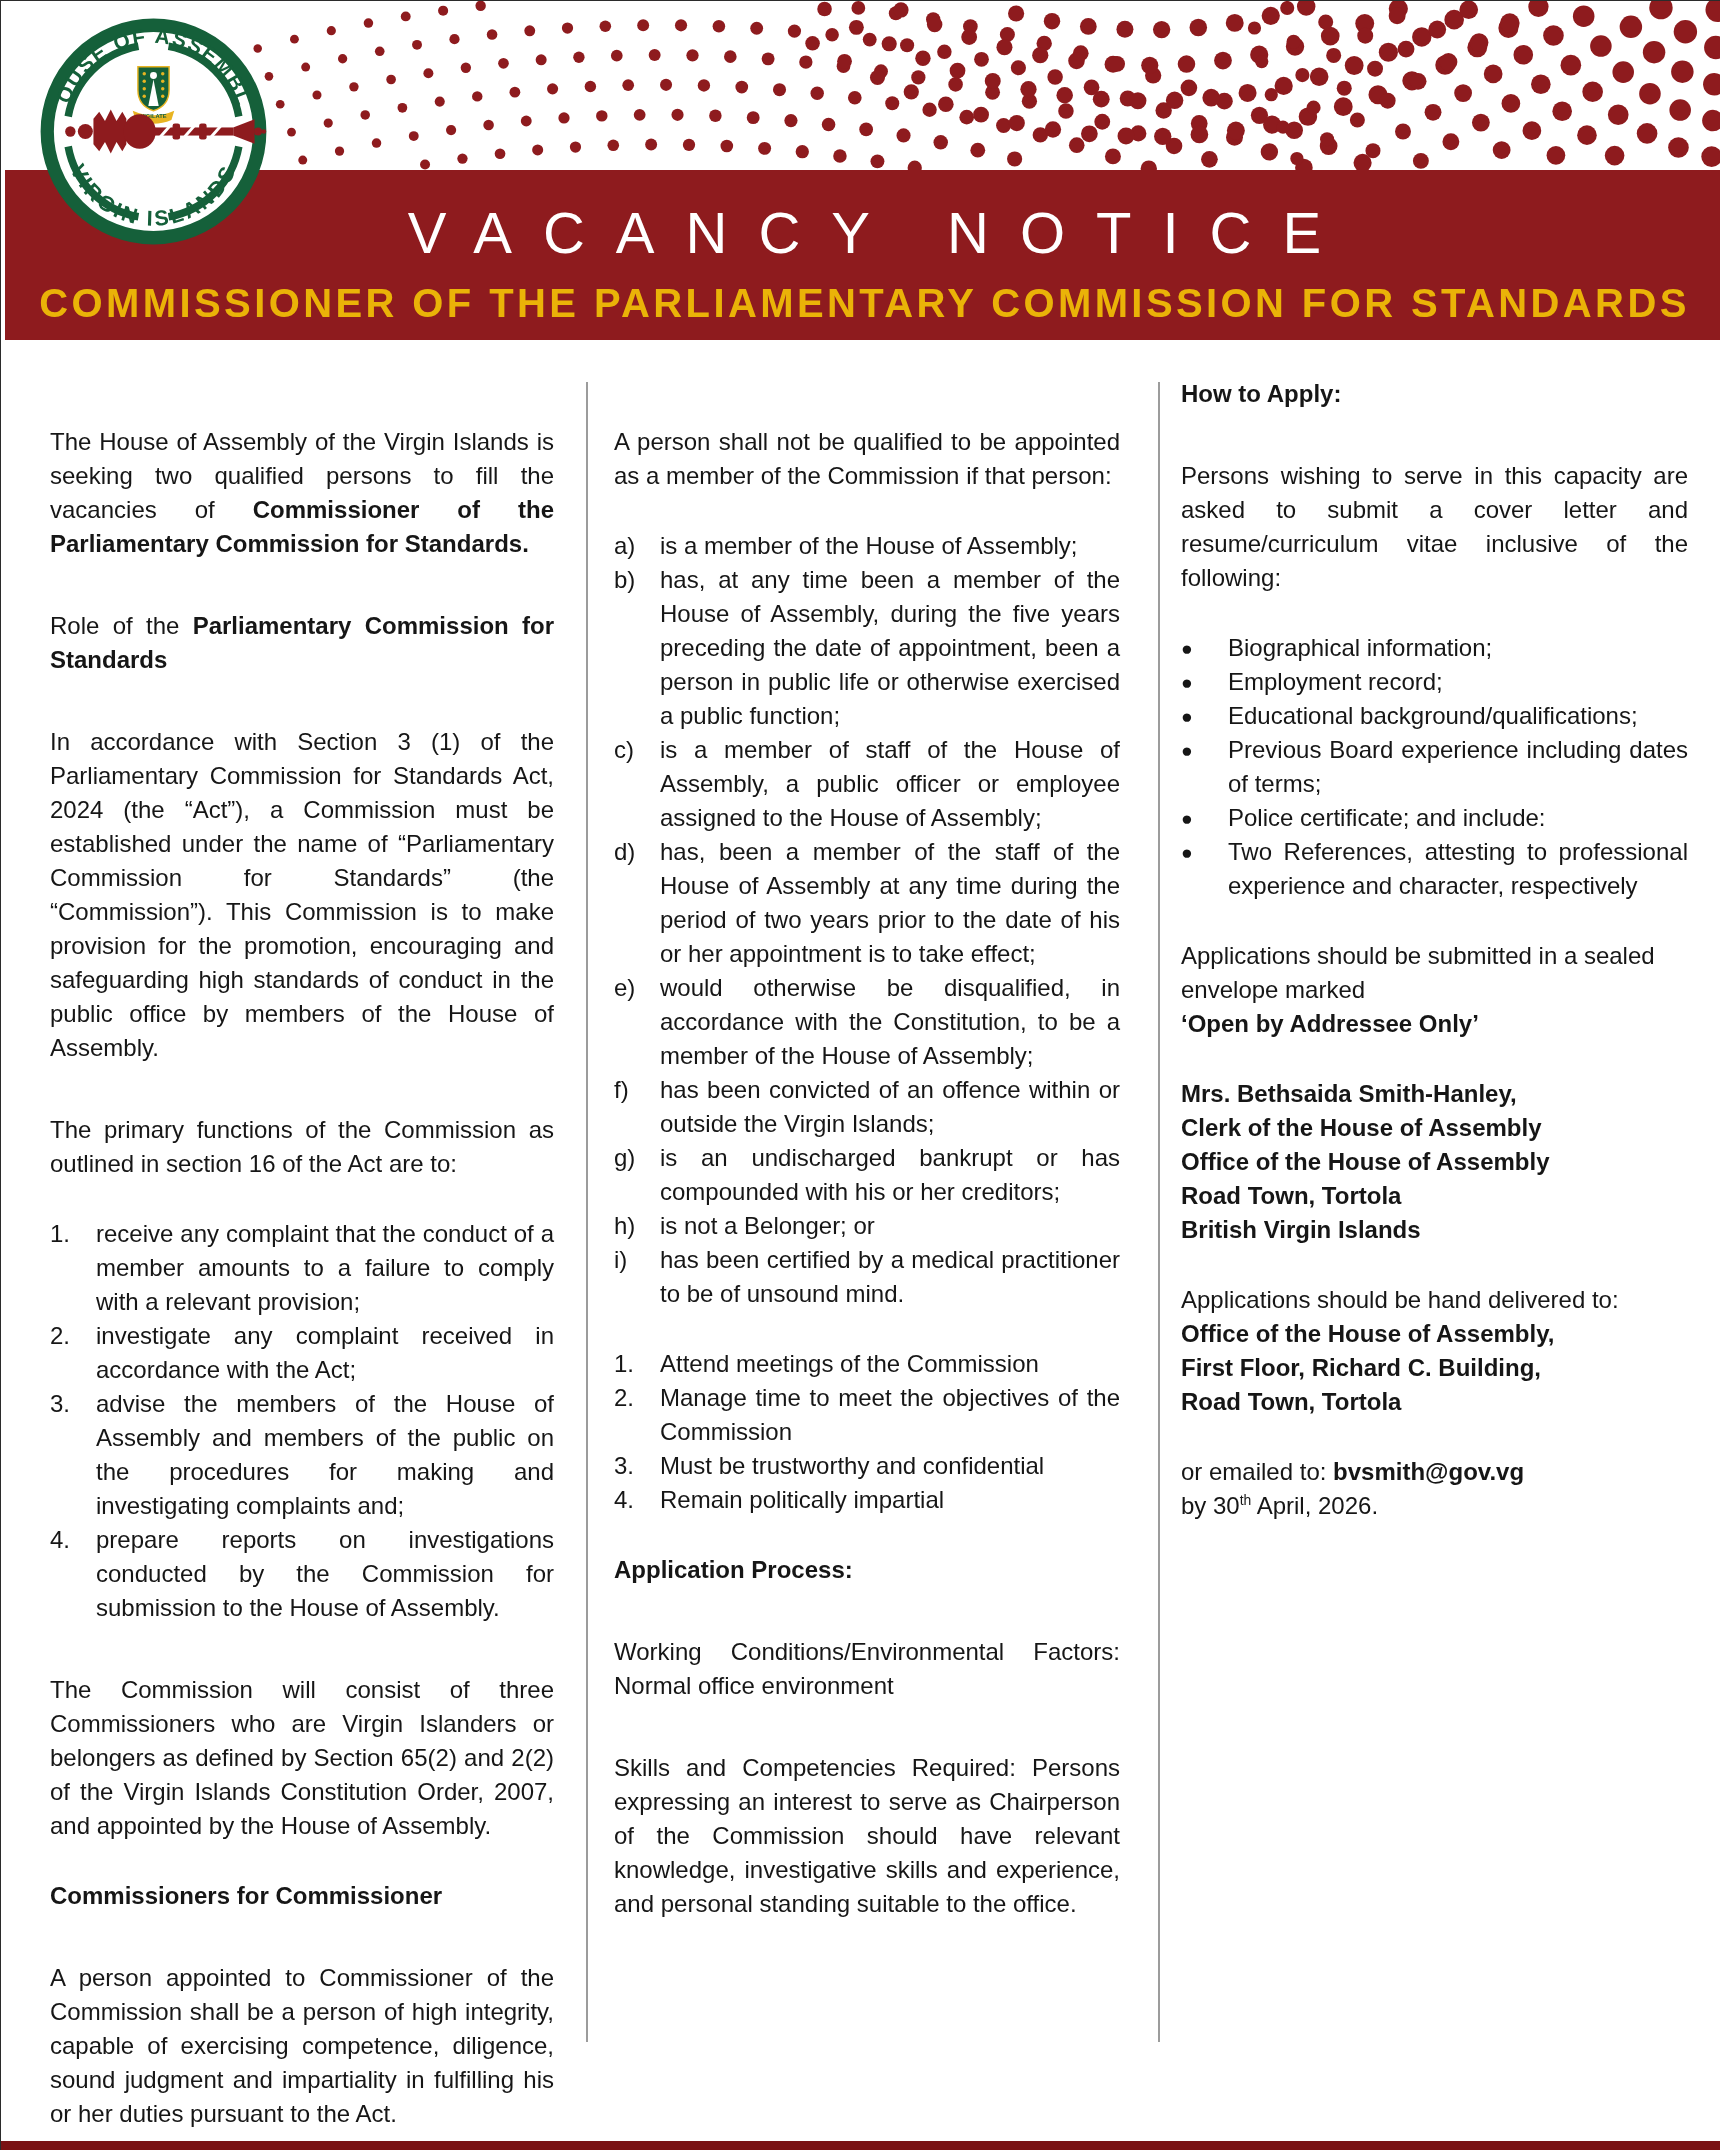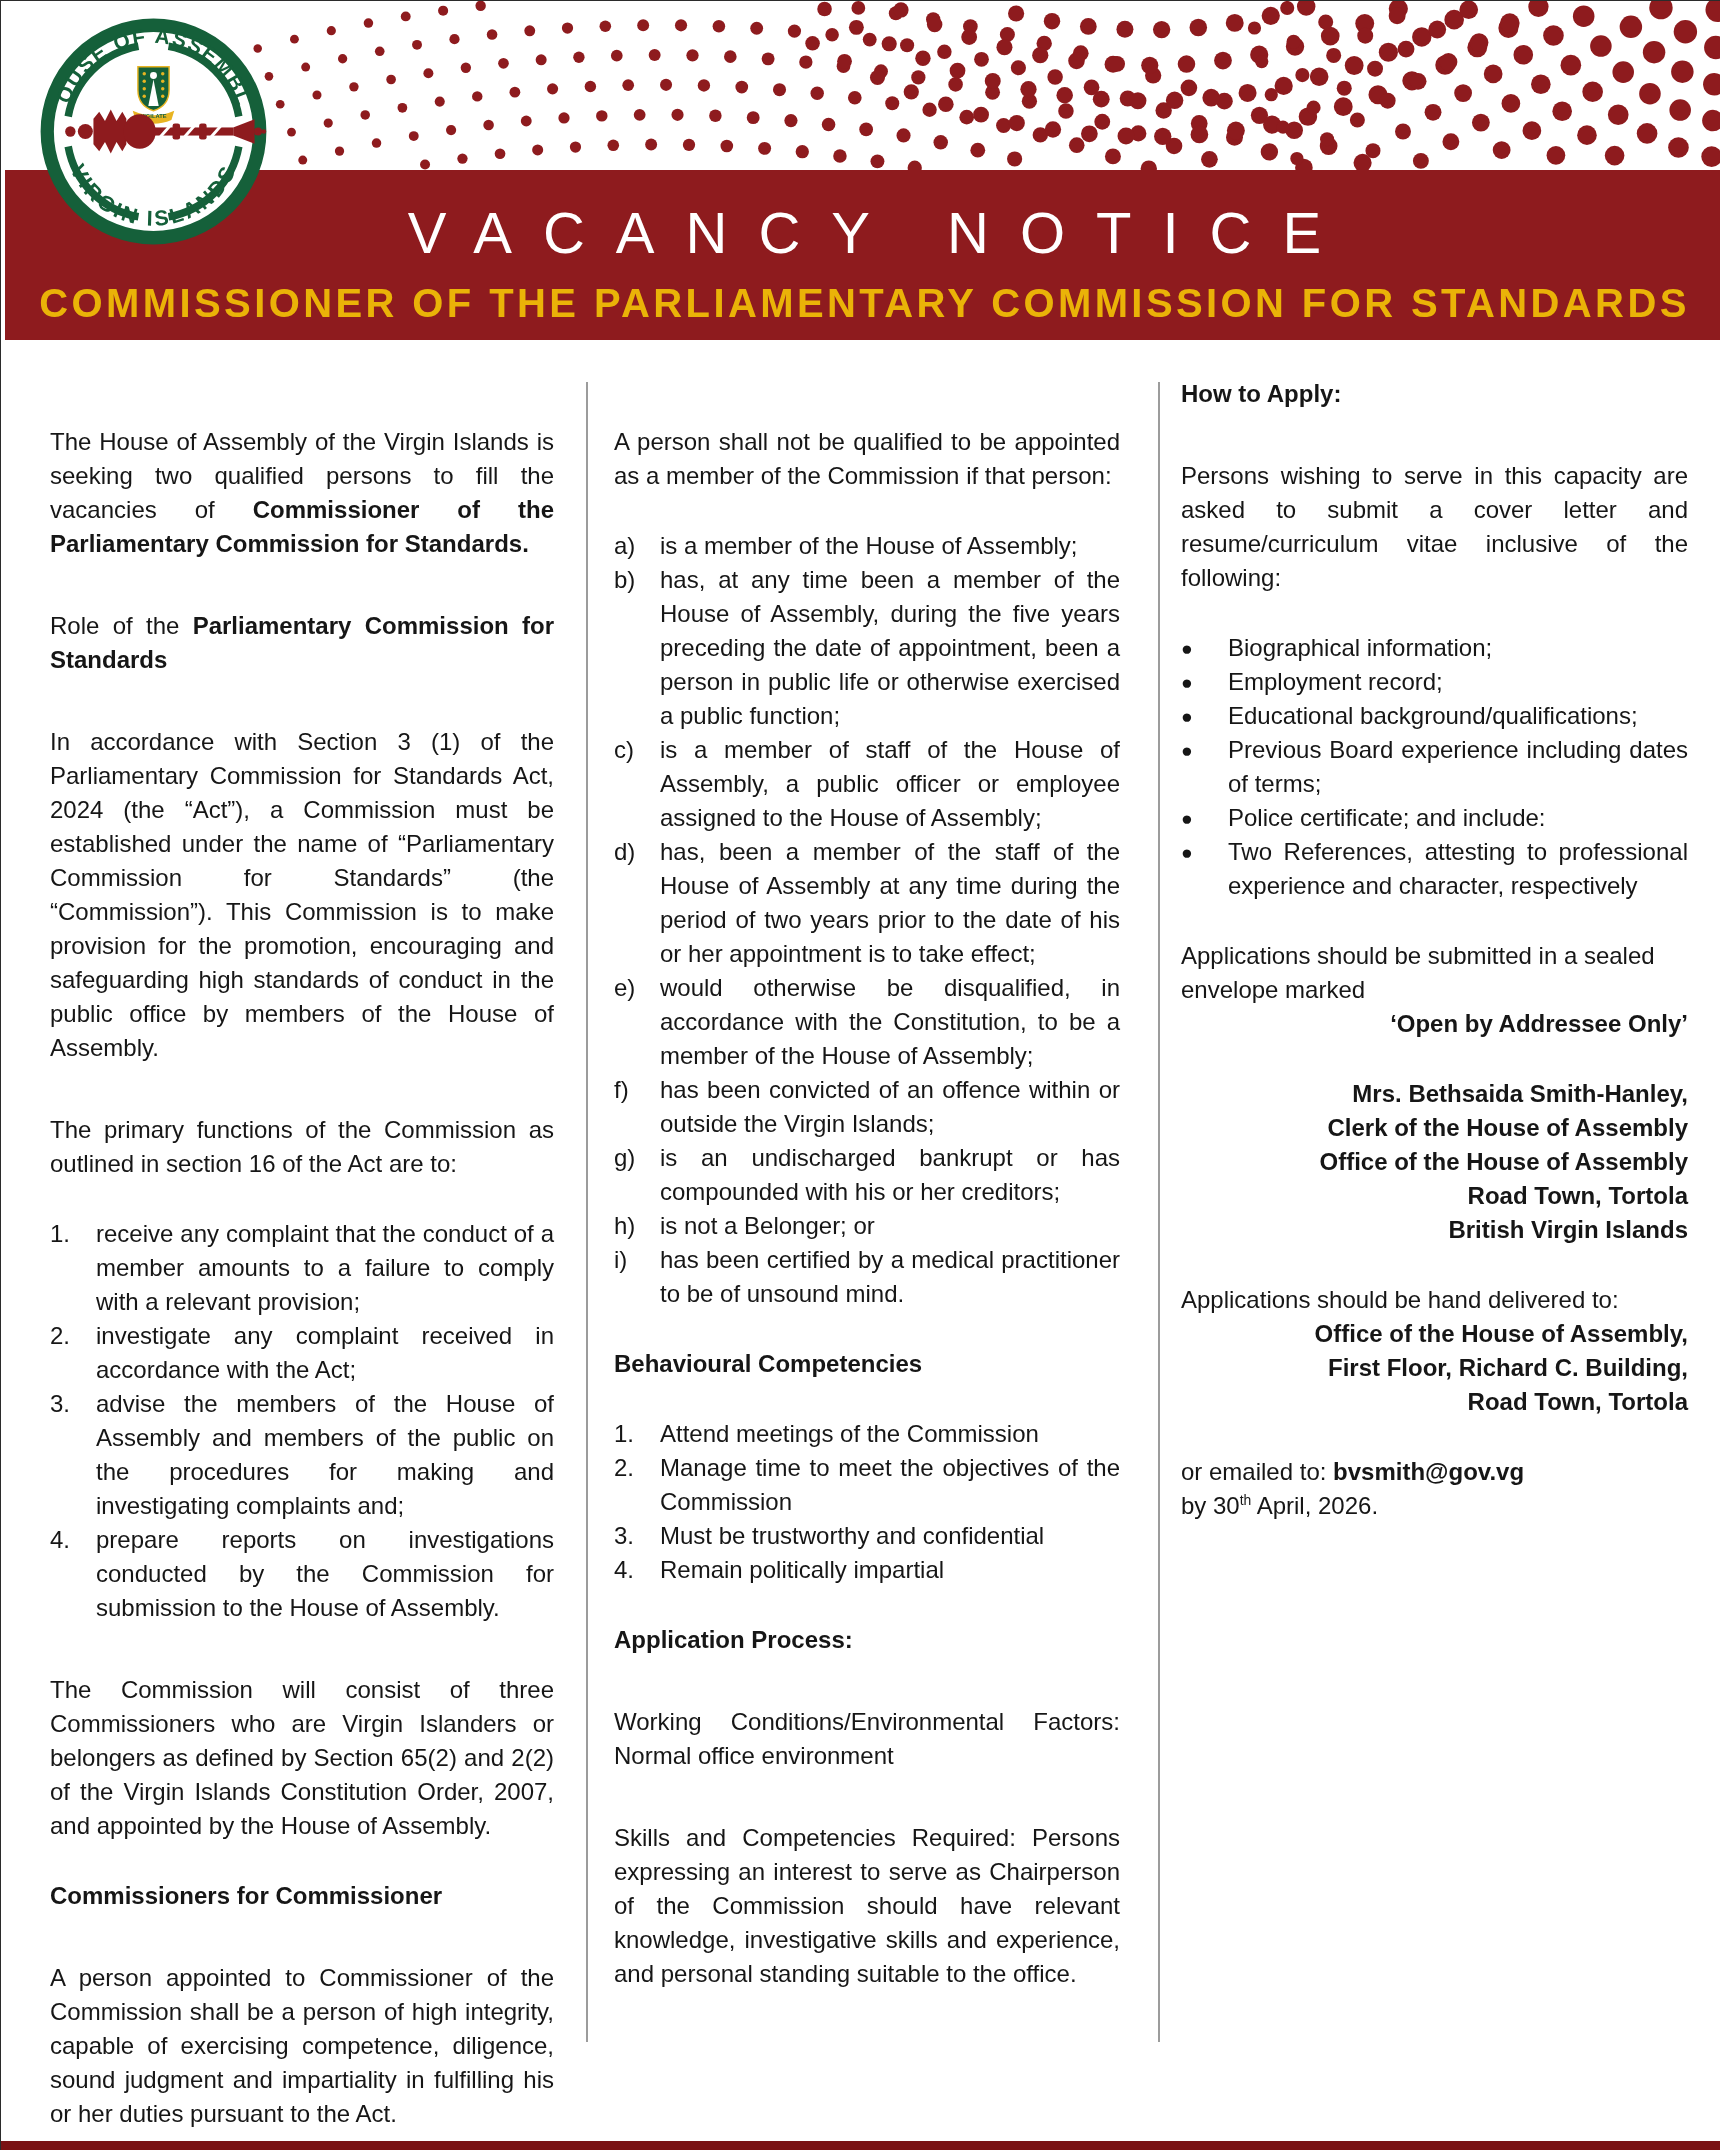--- a/index.html
+++ b/index.html
@@ -37,21 +37,21 @@
   .col{position:absolute;top:376px;font-size:24px;line-height:34px;z-index:2;}
   #col1{left:49px;width:504px;}
   #col2{left:613px;width:506px;}
   #col3{left:1180px;width:507px;}
   .divider{position:absolute;top:381px;height:1660px;width:1.7px;background:#9c9c9c;z-index:1;}
   #div1{left:585px;}
   #div2{left:1157px;}
   .blk{margin:0 0 36px 0;}
   .j{text-align:justify;margin-top:48px;}
   .h{font-weight:700;}
-  .b{font-weight:700;text-align:right;}
+  .b{font-weight:700;}
   .li{display:flex;}
   .li .m{flex:0 0 46px;}
   .li .t{flex:1;text-align:justify;}
   .li-bul .m{flex:0 0 47px;font-size:19.5px;line-height:34px;}
   sup{font-size:58%;vertical-align:super;line-height:0;}
   
   #footer{position:absolute;left:0;bottom:0;width:100%;height:8.6px;background:var(--maroon-dark);z-index:2;}
 </style>
 </head>
 <body>
@@ -450,21 +450,20 @@
         </div>
       <div class="li">
           <span class="m">h)</span>
           <span class="t">is not a Belonger; or</span>
         </div>
       <div class="li">
           <span class="m">i)</span>
           <span class="t">has been certified by a medical practitioner to be of unsound mind.</span>
         </div>
     </div>
-    <p class="blk h">Behavioural Competencies</p>
     <div class="blk">
       <div class="li">
           <span class="m">1.</span>
           <span class="t">Attend meetings of the Commission</span>
         </div>
       <div class="li">
           <span class="m">2.</span>
           <span class="t">Manage time to meet the objectives of the Commission</span>
         </div>
       <div class="li">

